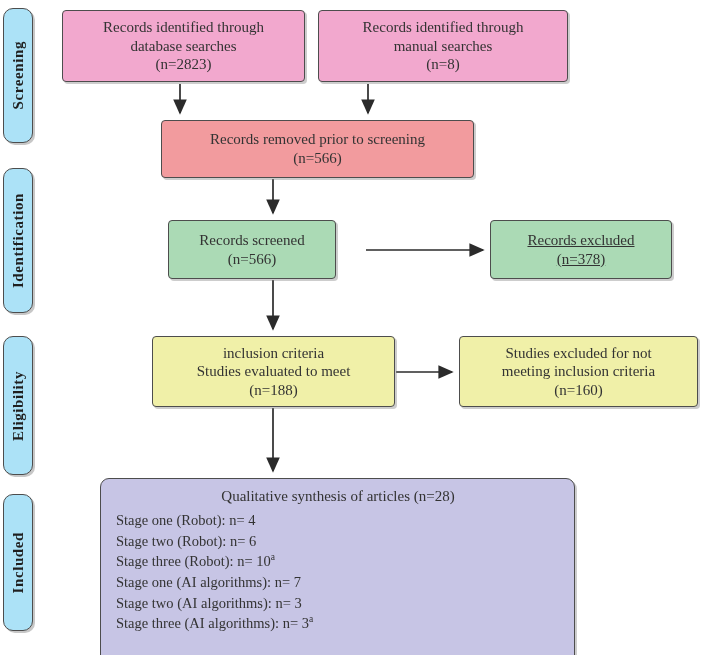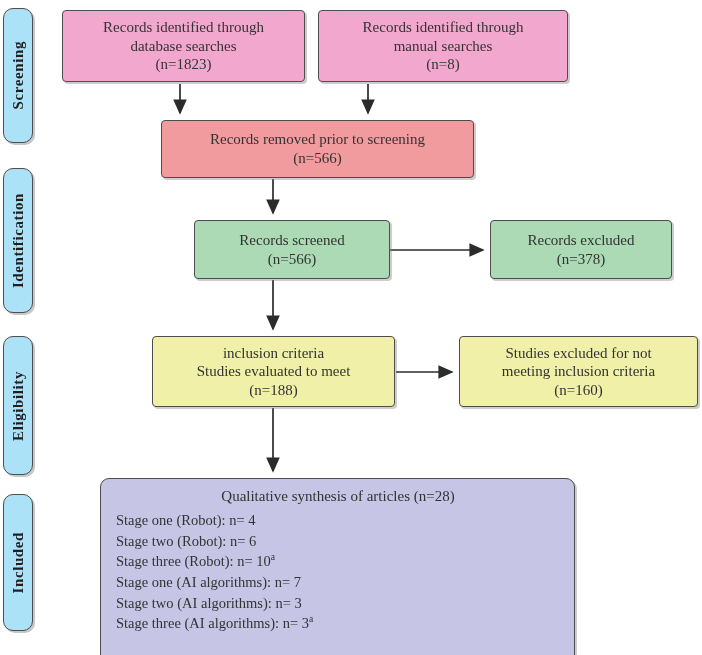--- a/index.html
+++ b/index.html
@@ -39,22 +39,22 @@
     border:1.4px solid var(--border,#4D4D4D);
     border-radius:4px;
     box-shadow:2px 2px 0 rgba(130,130,130,.4);
     display:flex; flex-direction:column; align-items:center; justify-content:center;
     text-align:center; font-size:15px; line-height:1.24;
     box-sizing:border-box; padding:2px 6px;
   }
   #box-db               { left:62px;  top:10px;  width:243px; height:72px; background:var(--pink,#F2A8CE); }
   #box-manual           { left:318px; top:10px;  width:250px; height:72px; background:var(--pink,#F2A8CE); }
   #box-removed          { left:117px; top:120px; width:313px; height:58px; background:var(--red,#F29B9E);margin-left:44px; }
-  #box-screened         { left:194px; top:220px; width:196px; height:59px; background:var(--green,#ABDAB5); }
-  #box-excluded-records { left:490px; top:220px; width:182px; height:59px; background:var(--green,#ABDAB5); }
+  #box-screened         { left:168px; top:220px; width:168px; height:59px; background:var(--green,#ABDAB5); }
+  #box-excluded-records { left:490px; top:220px; width:182px; height:59px; background:var(--green,#ABDAB5);text-decoration:underline; }
   #box-evaluated        { left:152px; top:336px; width:243px; height:71px; background:var(--yellow,#F0F0A8); }
   #box-excluded-studies { left:459px; top:336px; width:239px; height:71px; background:var(--yellow,#F0F0A8); }
 
   
   #box-synthesis {
     position:absolute; left:100px; top:478px; width:475px; height:198px;
     background:var(--purple,#C7C5E5);
     border:1.4px solid var(--border,#4D4D4D);
     border-radius:9px;
     box-shadow:2px 2px 0 rgba(130,130,130,.4);
@@ -95,21 +95,21 @@
   <div class="stage" id="stage-eligibility">
     <span>Eligibility</span>
   </div>
   <div class="stage" id="stage-included">
     <span>Included</span>
   </div>
 
   <div class="fbox" id="box-db">
     <div>Records identified through</div>
     <div>database searches</div>
-    <div>(n=1823)</div>
+    <div>(n=2823)</div>
   </div>
 
   <div class="fbox" id="box-manual">
     <div>Records identified through</div>
     <div>manual searches</div>
     <div>(n=8)</div>
   </div>
 
   <div class="fbox" id="box-removed">
     <div>Records removed prior to screening</div>

